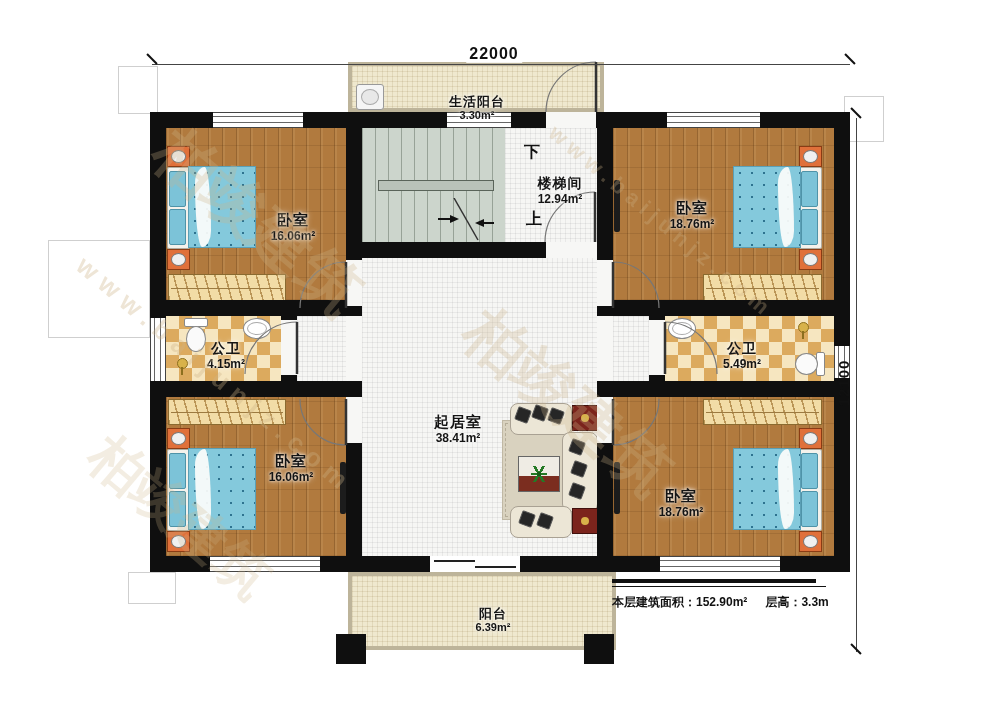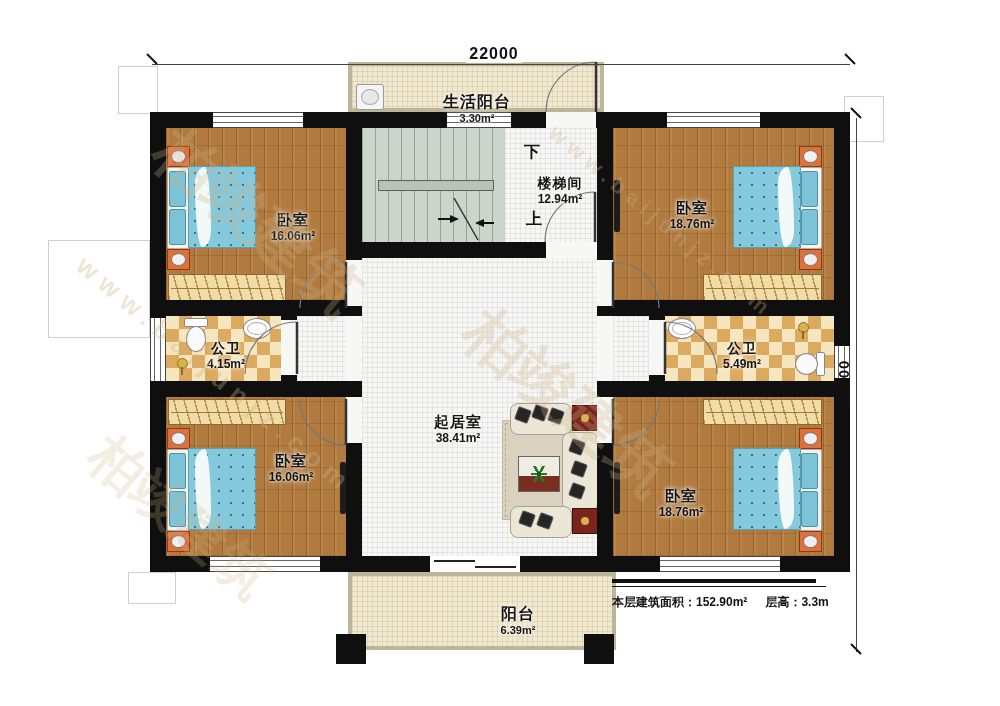--- a/index.html
+++ b/index.html
@@ -76,21 +76,21 @@
   .shead{background:#d8b24a;border:1px solid #8c6f1e;border-radius:50%;}
   .sstem{background:#8c6f1e;}
   .washer{background:#f5f5f5;border:1px solid #999;border-radius:3px;}
   .washer::after{content:"";position:absolute;inset:4px;border-radius:50%;border:1px solid #aaa;background:#e8e8e8;}
   .rail{background:#b9c2b9;border:1px solid #5a645a;}
   
   .rl{transform:translate(-50%,-50%);text-align:center;line-height:1.18;white-space:nowrap;color:#141414;
       text-shadow:0 0 3px rgba(255,255,255,.95),0 0 6px rgba(255,255,255,.8);}
   .rl .nm{display:block;font-weight:bold;font-size:15px;letter-spacing:1px;}
   .rl .ar{display:block;font-weight:bold;font-size:12px;}
-  .rl.sm .nm{font-size:16px;margin-top:27px;}  .rl.sm .ar{font-size:11px;}
+  .rl.sm .nm{font-size:13px;margin-top:27px;}  .rl.sm .ar{font-size:11px;}
   .rl.md .nm{font-size:14px;}
   .updown{position:absolute;z-index:6;font-size:16px;font-weight:bold;transform:translate(-50%,-50%);}
   
   .dline{position:absolute;background:#444;z-index:6;}
   .tick{position:absolute;width:14px;height:2px;background:#111;transform:rotate(45deg);z-index:6;}
   .dimlbl{position:absolute;z-index:6;font-weight:bold;font-size:16px;letter-spacing:1px;
           transform:translate(-50%,-50%);background:rgba(255,255,255,.85);padding:0 3px;}
   .dimlbl.rot{transform:translate(-50%,-50%) rotate(-90deg);font-size:15px;background:none;}
   
   .tb{left:612px;top:576px;width:270px;}
@@ -309,21 +309,21 @@
       <span class="ar">38.41m²</span>
   </div>
   <div class="rl" style="left:291px;top:468px;">
     <span class="nm">卧室</span>
       <span class="ar">16.06m²</span>
   </div>
   <div class="rl" style="left:681px;top:503px;">
     <span class="nm">卧室</span>
       <span class="ar">18.76m²</span>
   </div>
-  <div class="rl sm" style="left:518px;top:607px;">
+  <div class="rl sm" style="left:493px;top:607px;">
     <span class="nm">阳台</span>
       <span class="ar">6.39m²</span>
   </div>
 
   <div class="dline" style="left:152px;top:64px;width:698px;height:1px;"></div>
   <div class="tick" style="left:145px;top:58px;"></div>
   <div class="tick" style="left:843px;top:58px;"></div>
   <div class="dimlbl" style="left:494px;top:54px;">22000</div>
 
   <div class="dline" style="left:856px;top:118px;width:1px;height:534px;"></div>

